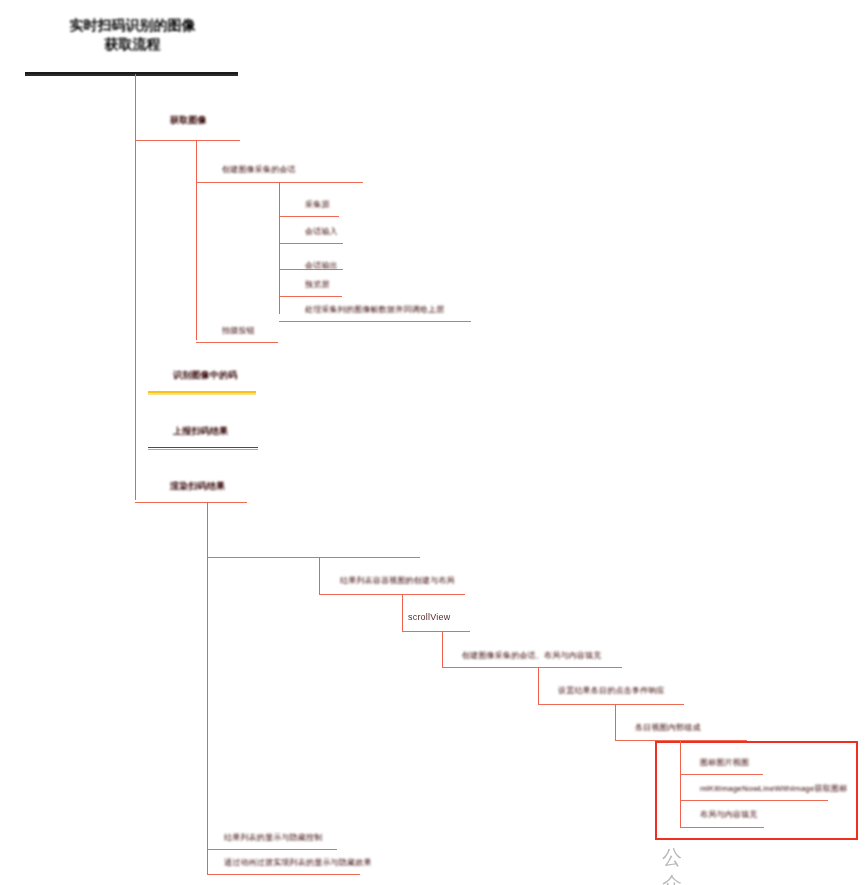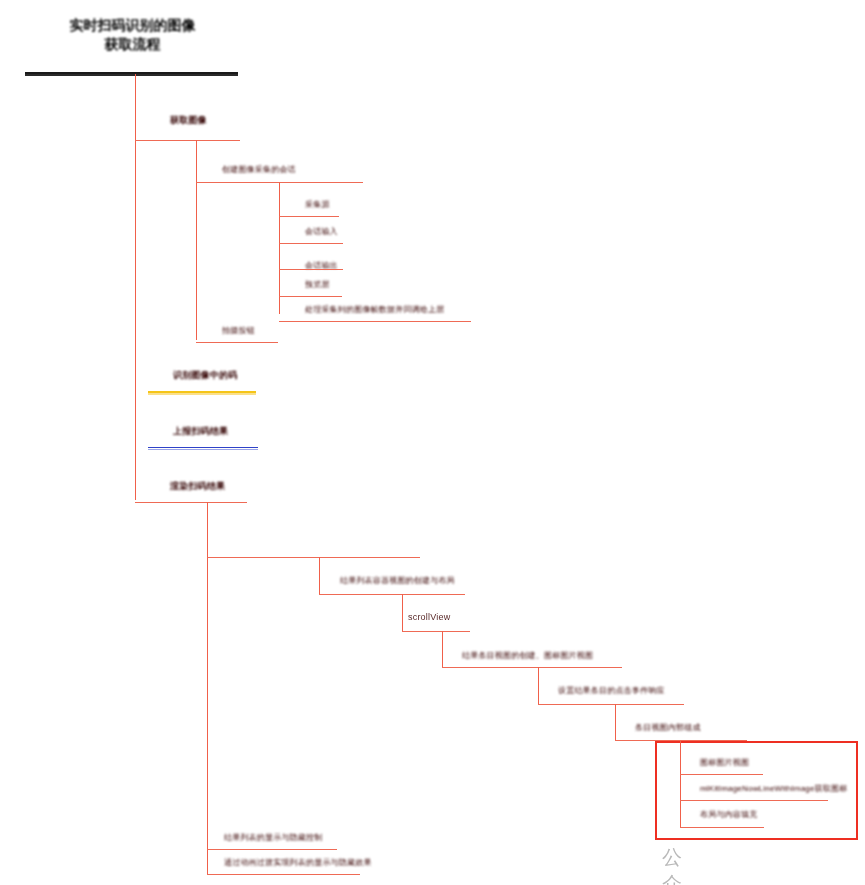--- a/index.html
+++ b/index.html
@@ -124,21 +124,21 @@
 
   <div class="v" style="left:319px;top:557px;height:38px;"></div>
   <div class="node" style="left:340px;top:575px;">结果列表容器视图的创建与布局</div>
   <div class="underline" style="left:319px;top:594px;width:146px;"></div>
 
   <div class="v" style="left:402px;top:594px;height:38px;"></div>
   <div class="node sharp" style="left:408px;top:612px;font-size:9px;">scrollView</div>
   <div class="underline" style="left:402px;top:631px;width:68px;"></div>
 
   <div class="v" style="left:442px;top:631px;height:37px;"></div>
-  <div class="node" style="left:462px;top:650px;">结果条目视图的创建、图标图片视图</div>
+  <div class="node" style="left:462px;top:650px;">创建图像采集的会话、布局与内容填充</div>
   <div class="underline" style="left:442px;top:667px;width:180px;"></div>
 
   <div class="v" style="left:538px;top:667px;height:38px;"></div>
   <div class="node" style="left:558px;top:685px;">设置结果条目的点击事件响应</div>
   <div class="underline" style="left:538px;top:704px;width:146px;"></div>
 
   <div class="v" style="left:615px;top:704px;height:37px;"></div>
   <div class="node" style="left:635px;top:722px;">条目视图内部组成</div>
   <div class="underline" style="left:615px;top:740px;width:132px;"></div>
 

